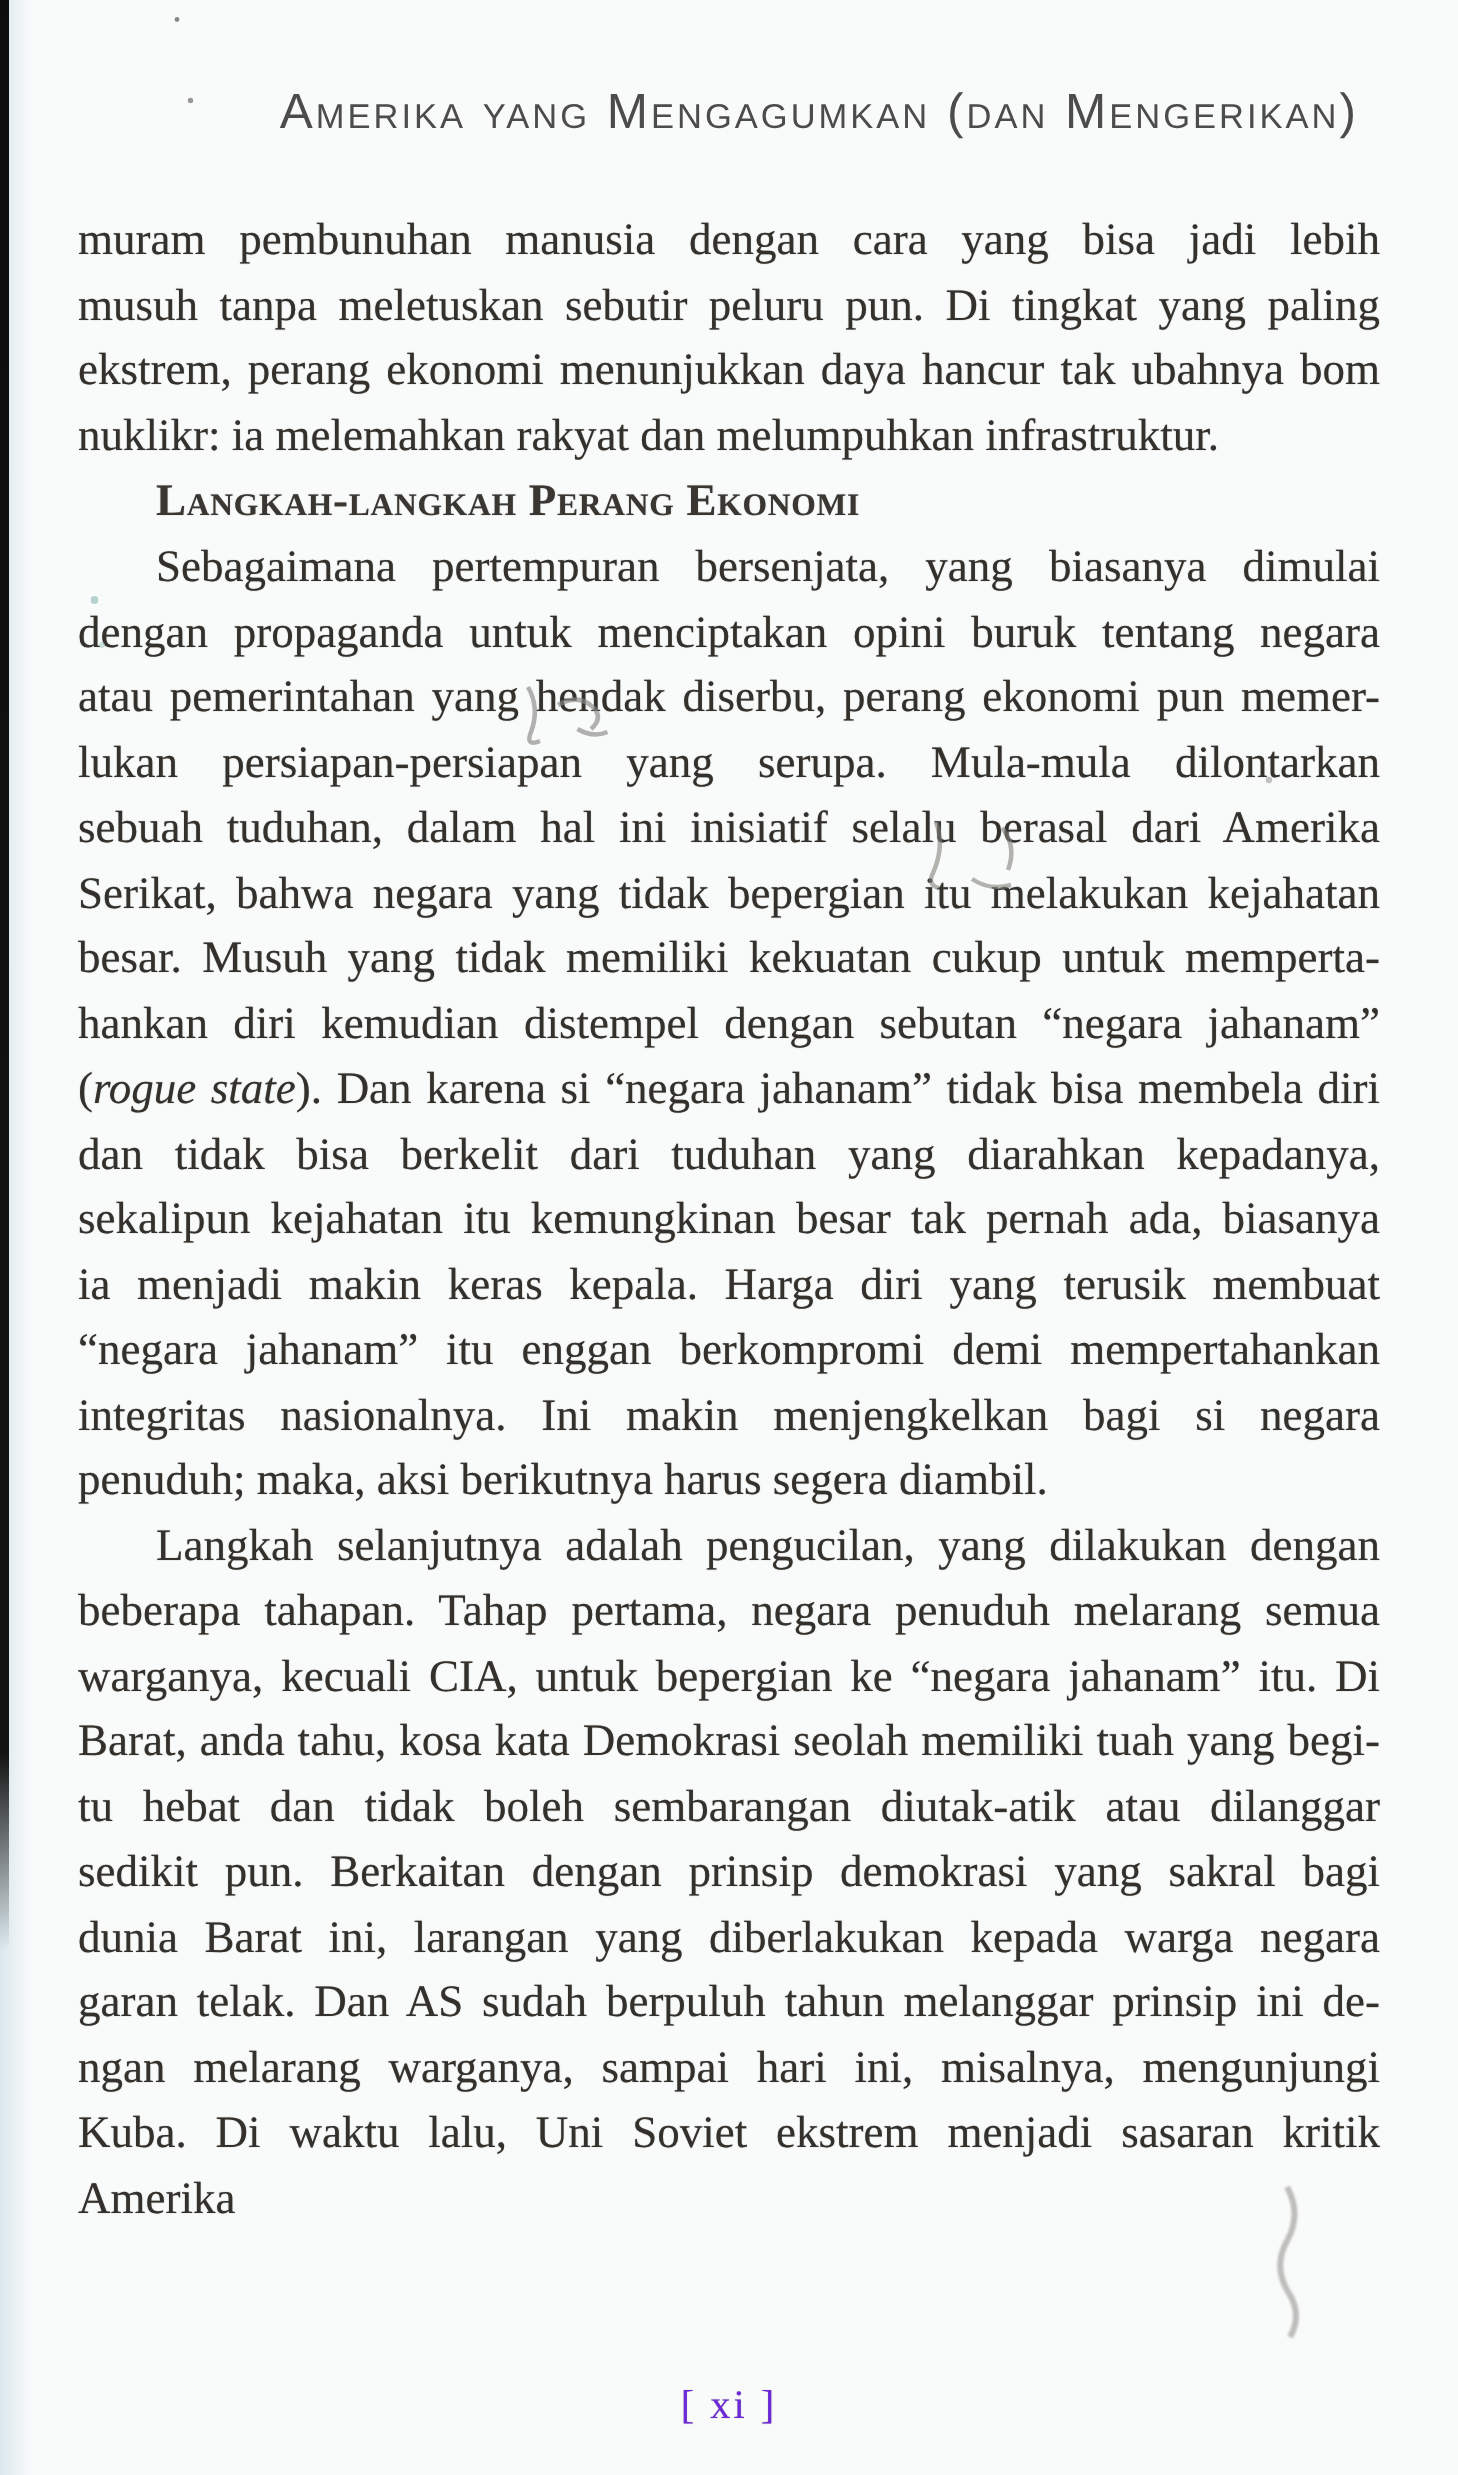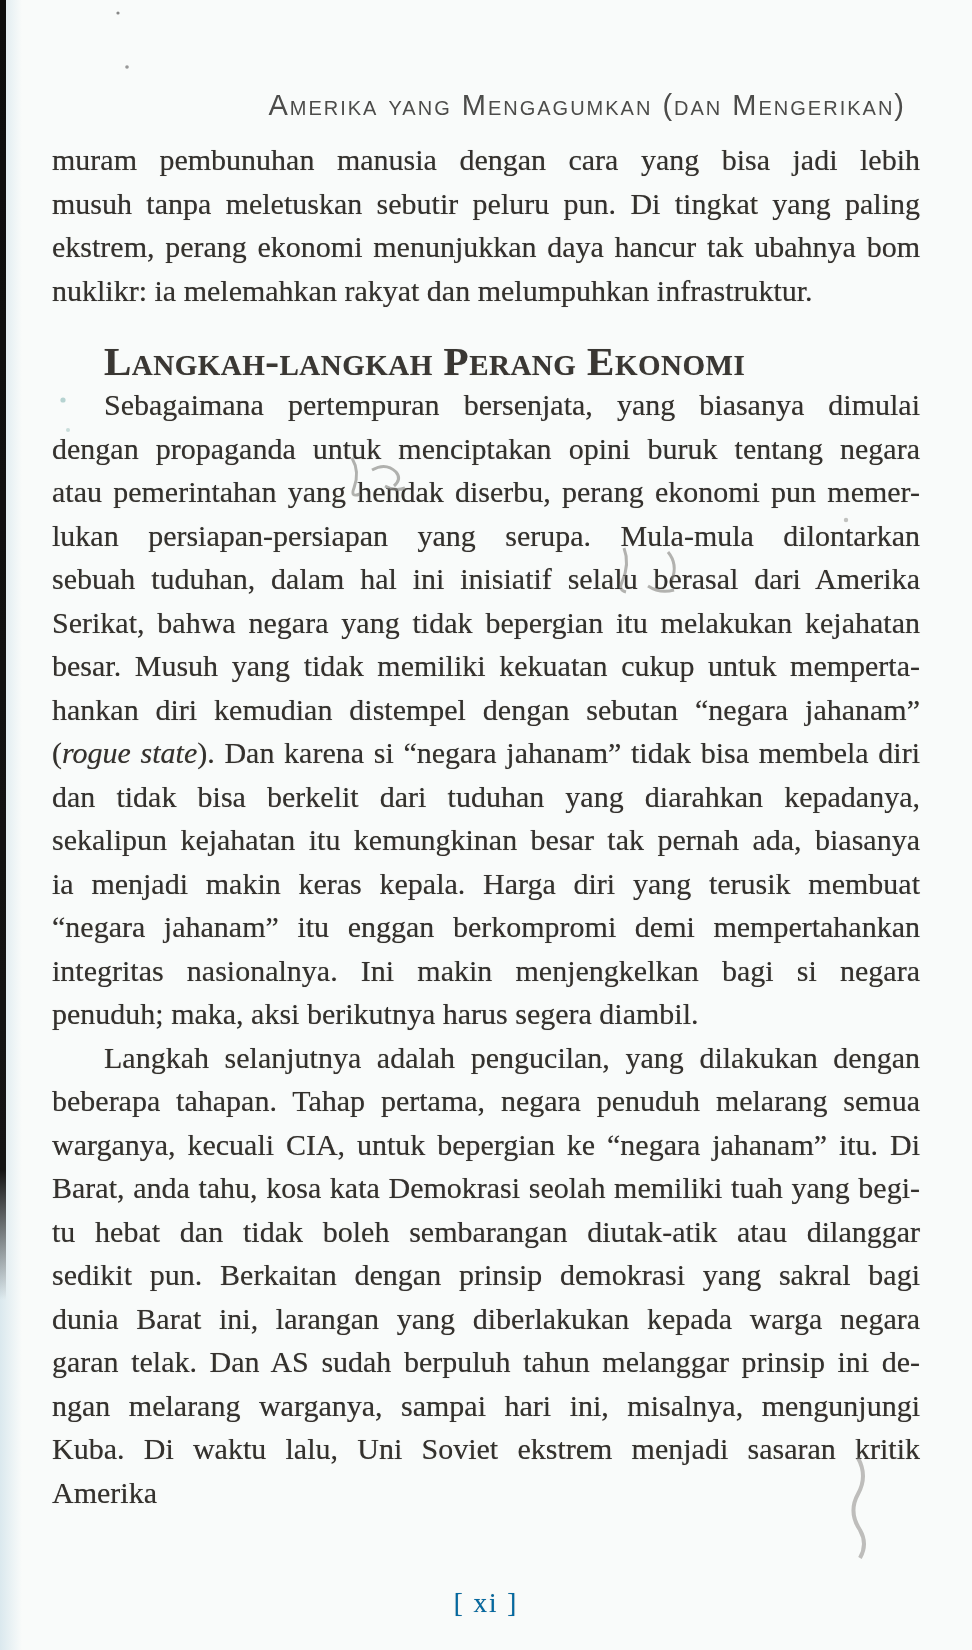--- a/index.html
+++ b/index.html
@@ -19,56 +19,54 @@
   }
   
   .edge-strip {
     position: absolute; left: 0; top: 0; width: 6px; height: 1300px;
     background: linear-gradient(to bottom, #0d0d0d 0%, #141414 90%, rgba(20,20,20,0) 100%);
   }
   .running-head {
     position: absolute; top: 55px; right: 66px;
     font-family: "Liberation Sans", sans-serif;
     font-variant: small-caps;
-    font-size: 29px; letter-spacing: 2px;
+    font-size: 33px; letter-spacing: 2px;
     color: #4c4c4a;
     white-space: nowrap;
-    margin-top: 34px;
   }
   .content {
     position: absolute; left: 52px; top: 138px; width: 868px;
     color: #34312d;
     font-size: 30px;
     text-shadow: 0 0 0.7px rgba(50,48,44,0.55);
   }
   .para { margin: 0; }
   .line {
     height: 43.5px; line-height: 43.5px;
     text-align: justify; text-align-last: justify;
     white-space: normal;
   }
   .line.no-just { text-align-last: left; }
   .line.indent { text-indent: 52px; }
   .italic { font-style: italic; }
   .section-heading {
-    margin-top: 27px;
     height: 44px; line-height: 44px;
     font-variant: small-caps;
     font-weight: bold;
-    font-size: 41px;
+    font-size: 30px;
     letter-spacing: 0.5px;
     color: #3a3733;
     text-indent: 52px;
     text-shadow: 0 0 0.7px rgba(50,48,44,0.5);
   }
   .folio {
     position: absolute; top: 1588px; left: 0; width: 100%;
     text-align: center;
     font-size: 27px; letter-spacing: 2px;
-    color: #0369a1;
+    color: #6d28d9;
     text-shadow: 0 0 0.7px rgba(60,60,60,0.5);
   }
   .smudges { position: absolute; left: 0; top: 0; width: 972px; height: 1650px; pointer-events: none; }
 </style>
 </head>
 <body>
 
 <div class="page">
 
   <div class="left-tint"></div>

